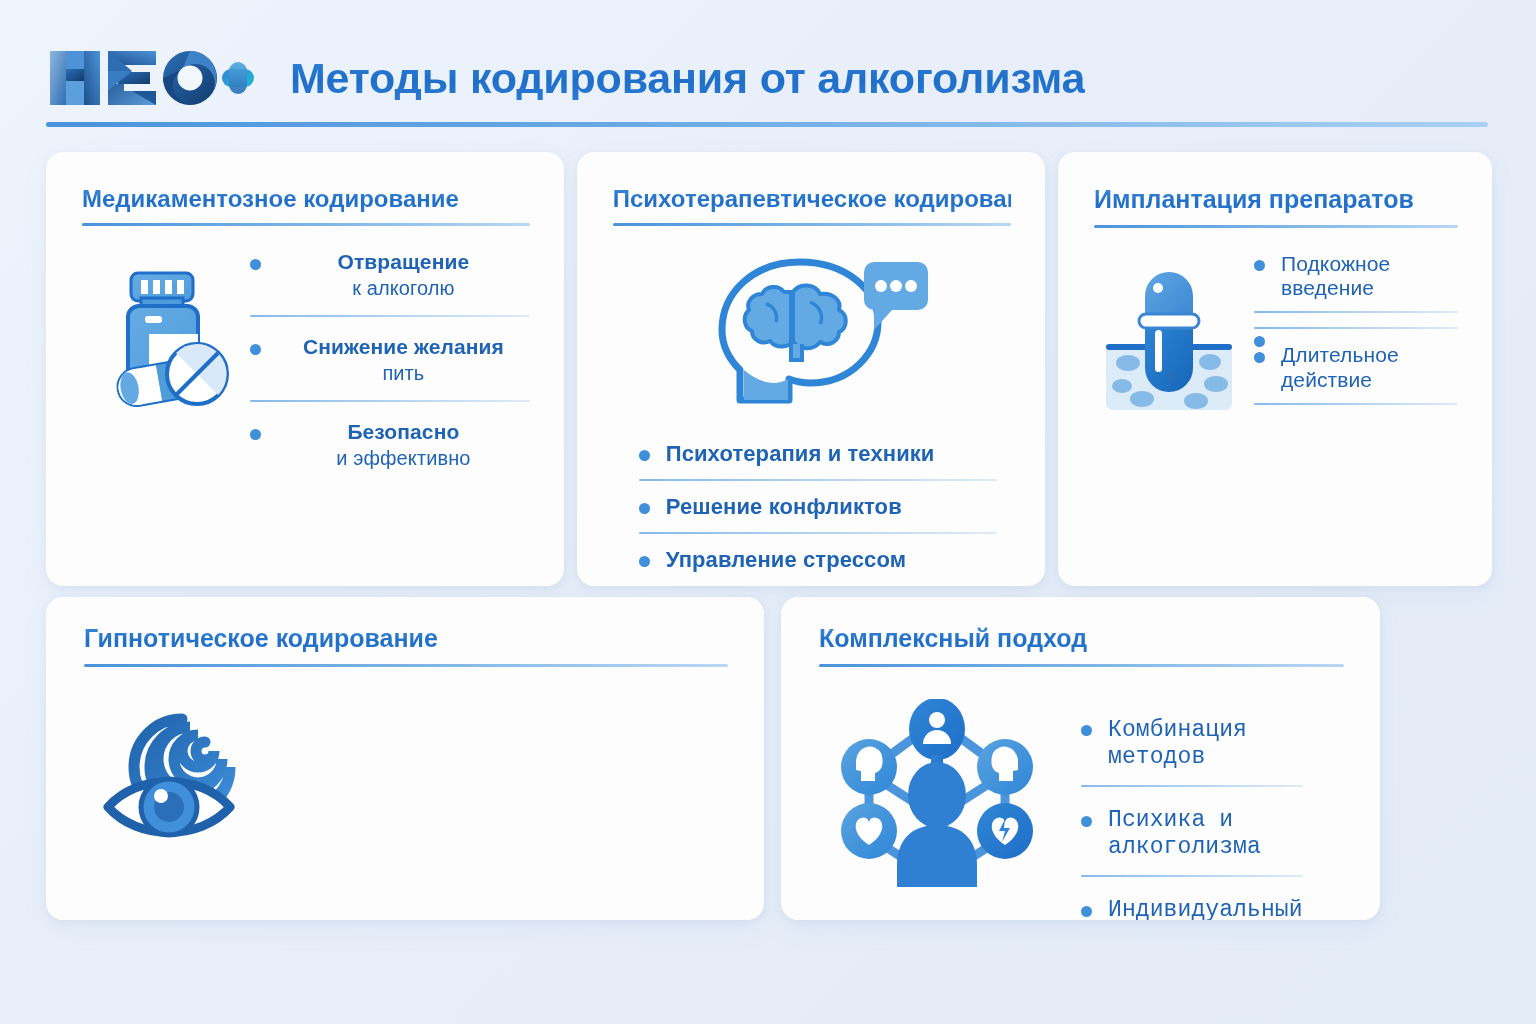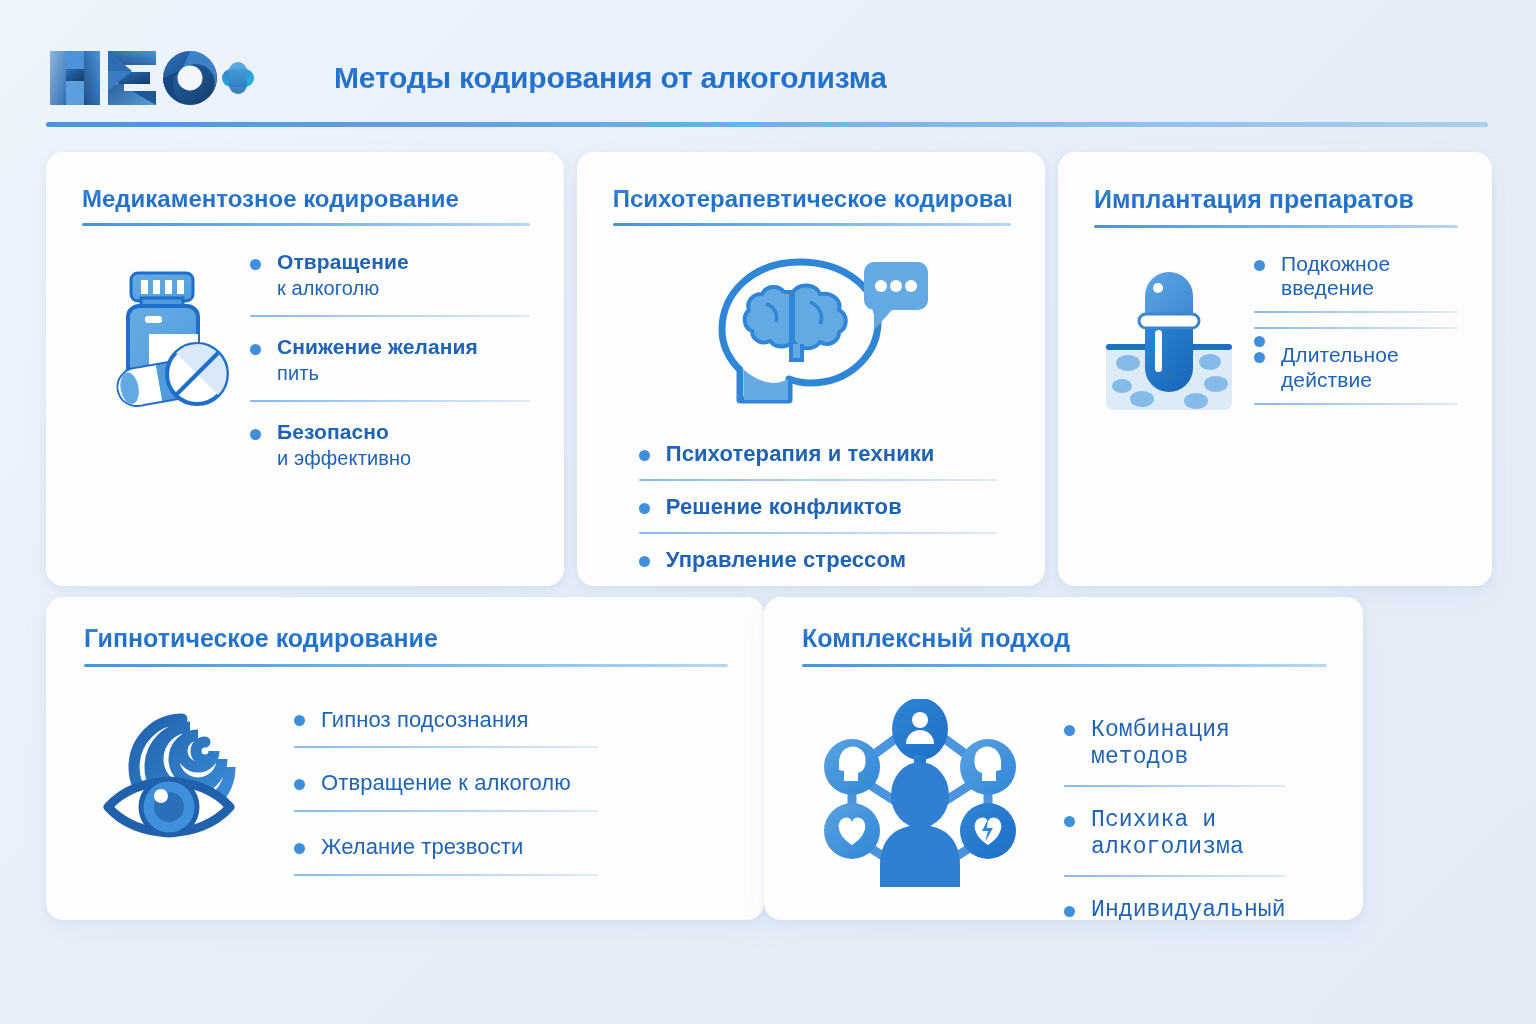--- a/index.html
+++ b/index.html
@@ -11,35 +11,35 @@
   }
   .page{position:relative;width:1536px;height:1024px;box-sizing:border-box;}
 
   
   .header{
     position:absolute;left:46px;top:30px;width:1444px;height:96px;
     display:flex;align-items:center;gap:34px;
   }
   .logo{width:210px;height:66px;flex:0 0 auto;display:block;}
   .page-title{
-    font-size:30px;font-weight:bold;line-height:1;letter-spacing:-0.2px;
+    font-size:43px;font-weight:bold;line-height:1;letter-spacing:-0.2px;
     background:linear-gradient(180deg,#2f80d8 0%,#1f6fc9 55%,#2a7ad4 100%);
     -webkit-background-clip:text;background-clip:text;color:transparent;
-    -webkit-text-fill-color:transparent;white-space:nowrap;margin-left:44px;
+    -webkit-text-fill-color:transparent;white-space:nowrap;
   }
   .header-rule{
     position:absolute;left:46px;top:122px;width:1442px;height:5px;border-radius:3px;
     background:linear-gradient(90deg,#4a94dd 0%,#69a9e4 40%,#8dc0ec 75%,#a9d0f2 100%);
   }
 
   
   .grid-top{position:absolute;left:46px;top:152px;width:1446px;height:434px;
     display:flex;gap:13px;}
   .grid-bottom{position:absolute;left:46px;top:597px;width:1446px;height:323px;
-    display:flex;}
+    display:flex;gap:17px;}
 
   .card{
     background:#fdfdfe;border-radius:17px;box-sizing:border-box;
     box-shadow:0 2px 7px rgba(120,150,190,.10),0 10px 26px rgba(120,150,190,.07);
     position:relative;overflow:hidden;
   }
   .card-1{width:544px;}
   .card-2{width:492px;}
   .card-3{width:456px;}
   .card-4{width:718px;}
@@ -76,21 +76,21 @@
     letter-spacing:.1px;
   }
   .b-sub{
     display:block;font-size:20px;font-weight:normal;color:#1f63b4;line-height:1.3;
     letter-spacing:.1px;
   }
   .sep{height:2px;border-radius:1px;margin:11px 0 12px 0;
     background:linear-gradient(90deg,#86b9e8 0%,#b7d5ef 55%,#dfeaf7 100%);}
 
   
-  .card-1 .body-row{}
+  .card-1 .body-row{text-align:center;}
   .card-1 .icon-box{width:160px;padding-top:10px;}
   .card-1 ul.bullets{margin-left:8px;}
   .card-1 .sep{margin:14px 0 18px 0;}
 
   .card-2 .stack-icon{display:flex;justify-content:center;margin-top:22px;}
   .card-2 ul.bullets{margin-top:28px;margin-left:26px;margin-right:14px;}
   .card-2 .b-main{font-size:22px;}
   .card-2 .sep{margin:12px 0 13px 0;}
 
   .card-3 .body-row{margin-top:24px;}
@@ -380,37 +380,20 @@
                        a16 16 0 1 0 16 16
                        a9 9 0 1 1 -9 -9" fill="none" stroke="url(#spiG)" stroke-width="11" stroke-linecap="round"></path>
 
               <path d="M14 106 C44 72 106 72 136 106 C106 140 44 140 14 106 Z" fill="#ffffff" stroke="#1f62ab" stroke-width="9" stroke-linejoin="round"></path>
               <circle cx="75" cy="106" r="28" fill="#3f8fdb" stroke="#1f62ab" stroke-width="5"></circle>
               <circle cx="75" cy="106" r="15" fill="#2a6fb8"></circle>
               <circle cx="67" cy="95" r="7" fill="#ffffff"></circle>
             </svg>
           </div>
 
-          <ul class="bullets">
-            <li>
-              <span class="dot"></span>
-              <span class="b-main">Гипноз подсознания</span>
-            </li>
-            <li class="sep"></li>
-            <li>
-              <span class="dot"></span>
-              <span class="b-main">Отвращение к алкоголю</span>
-            </li>
-            <li class="sep"></li>
-            <li>
-              <span class="dot"></span>
-              <span class="b-main">Желание трезвости</span>
-            </li>
-            <li class="sep"></li>
-          </ul>
         </div>
       </div>
     </div>
 
     <div class="card card-5">
       <div class="card-inner">
         <div class="card-title">Комплексный подход</div>
         <div class="card-rule"></div>
 
         <div class="body-row">

